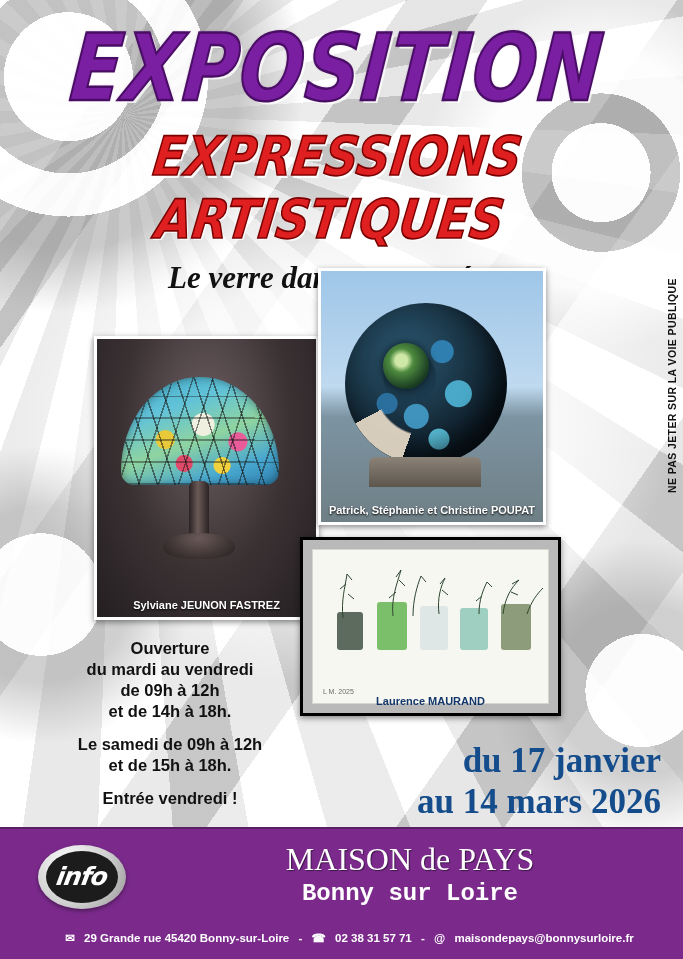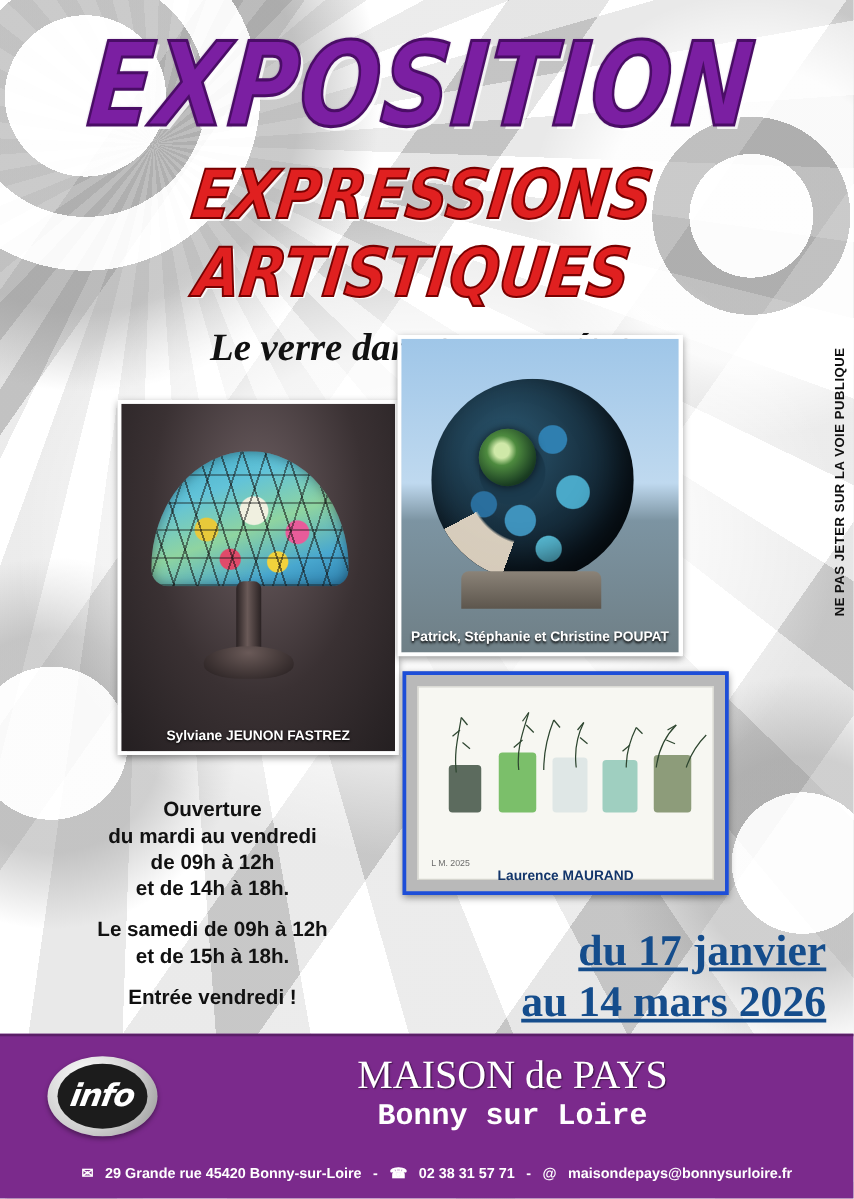--- a/index.html
+++ b/index.html
@@ -116,21 +116,21 @@
     left: 0; right: 0; bottom: 6px;
     text-align: center;
     font-size: 11px;
     font-weight: bold;
     color: #ffffff;
     text-shadow: 0 1px 2px #000;
   }
 
   
   #photo-lamp {
-    left: 94px; top: 320px; width: 207px; height: 278px;
+    left: 94px; top: 336px; width: 207px; height: 278px;
     background: radial-gradient(ellipse at 50% 30%, #6d5f62 0%, #3a3133 55%, #241f21 100%);
     border: 3px solid #ffffff;
   }
   .lamp-shade {
     position: absolute;
     left: 24px; top: 38px; width: 158px; height: 108px;
     border-radius: 80px 80px 14px 14px / 96px 96px 14px 14px;
     background:
       radial-gradient(circle at 28% 58%, #e8c93a 0 9px, transparent 10px),
       radial-gradient(circle at 52% 44%, #f0f0e0 0 11px, transparent 12px),
@@ -196,23 +196,23 @@
     box-shadow: 0 0 8px rgba(0,0,0,0.7);
   }
   .sphere-plinth {
     position: absolute; left: 48px; top: 186px; width: 112px; height: 30px;
     background: linear-gradient(#8b8378, #5d564d);
     border-radius: 6px 6px 0 0;
   }
 
   
   #photo-maurand {
-    left: 322px; top: 537px; width: 255px; height: 173px;
+    left: 300px; top: 537px; width: 255px; height: 173px;
     background: #b9b9b9;
-    border: 3px solid #1d4ed8;
+    border: 3px solid #000000;
     padding: 0;
   }
   .maurand-inner {
     position: absolute; left: 9px; top: 9px; right: 9px; bottom: 9px;
     background: #f7f7f2;
     border: 1px solid #d6d6cf;
   }
   .glass-piece { position: absolute; border-radius: 3px; }
   .maurand-cap { color: #13366b !important; text-shadow: none !important; bottom: 12px; font-size: 11.5px; }
 
@@ -233,21 +233,20 @@
   .dates {
     position: absolute;
     right: 22px; top: 740px;
     width: 330px;
     text-align: right;
     font-family: "Liberation Serif", serif;
     font-weight: bold;
     font-size: 35px;
     line-height: 41px;
     color: #154d8c;
-    text-decoration: underline;
   }
 
   
   .band {
     position: absolute;
     left: 0; bottom: 0; width: 683px; height: 132px;
     background: #7b2a8c;
   }
   .band-top-line {
     position: absolute; left: 0; top: 0; width: 683px; height: 2px; background: #5a1f67;

